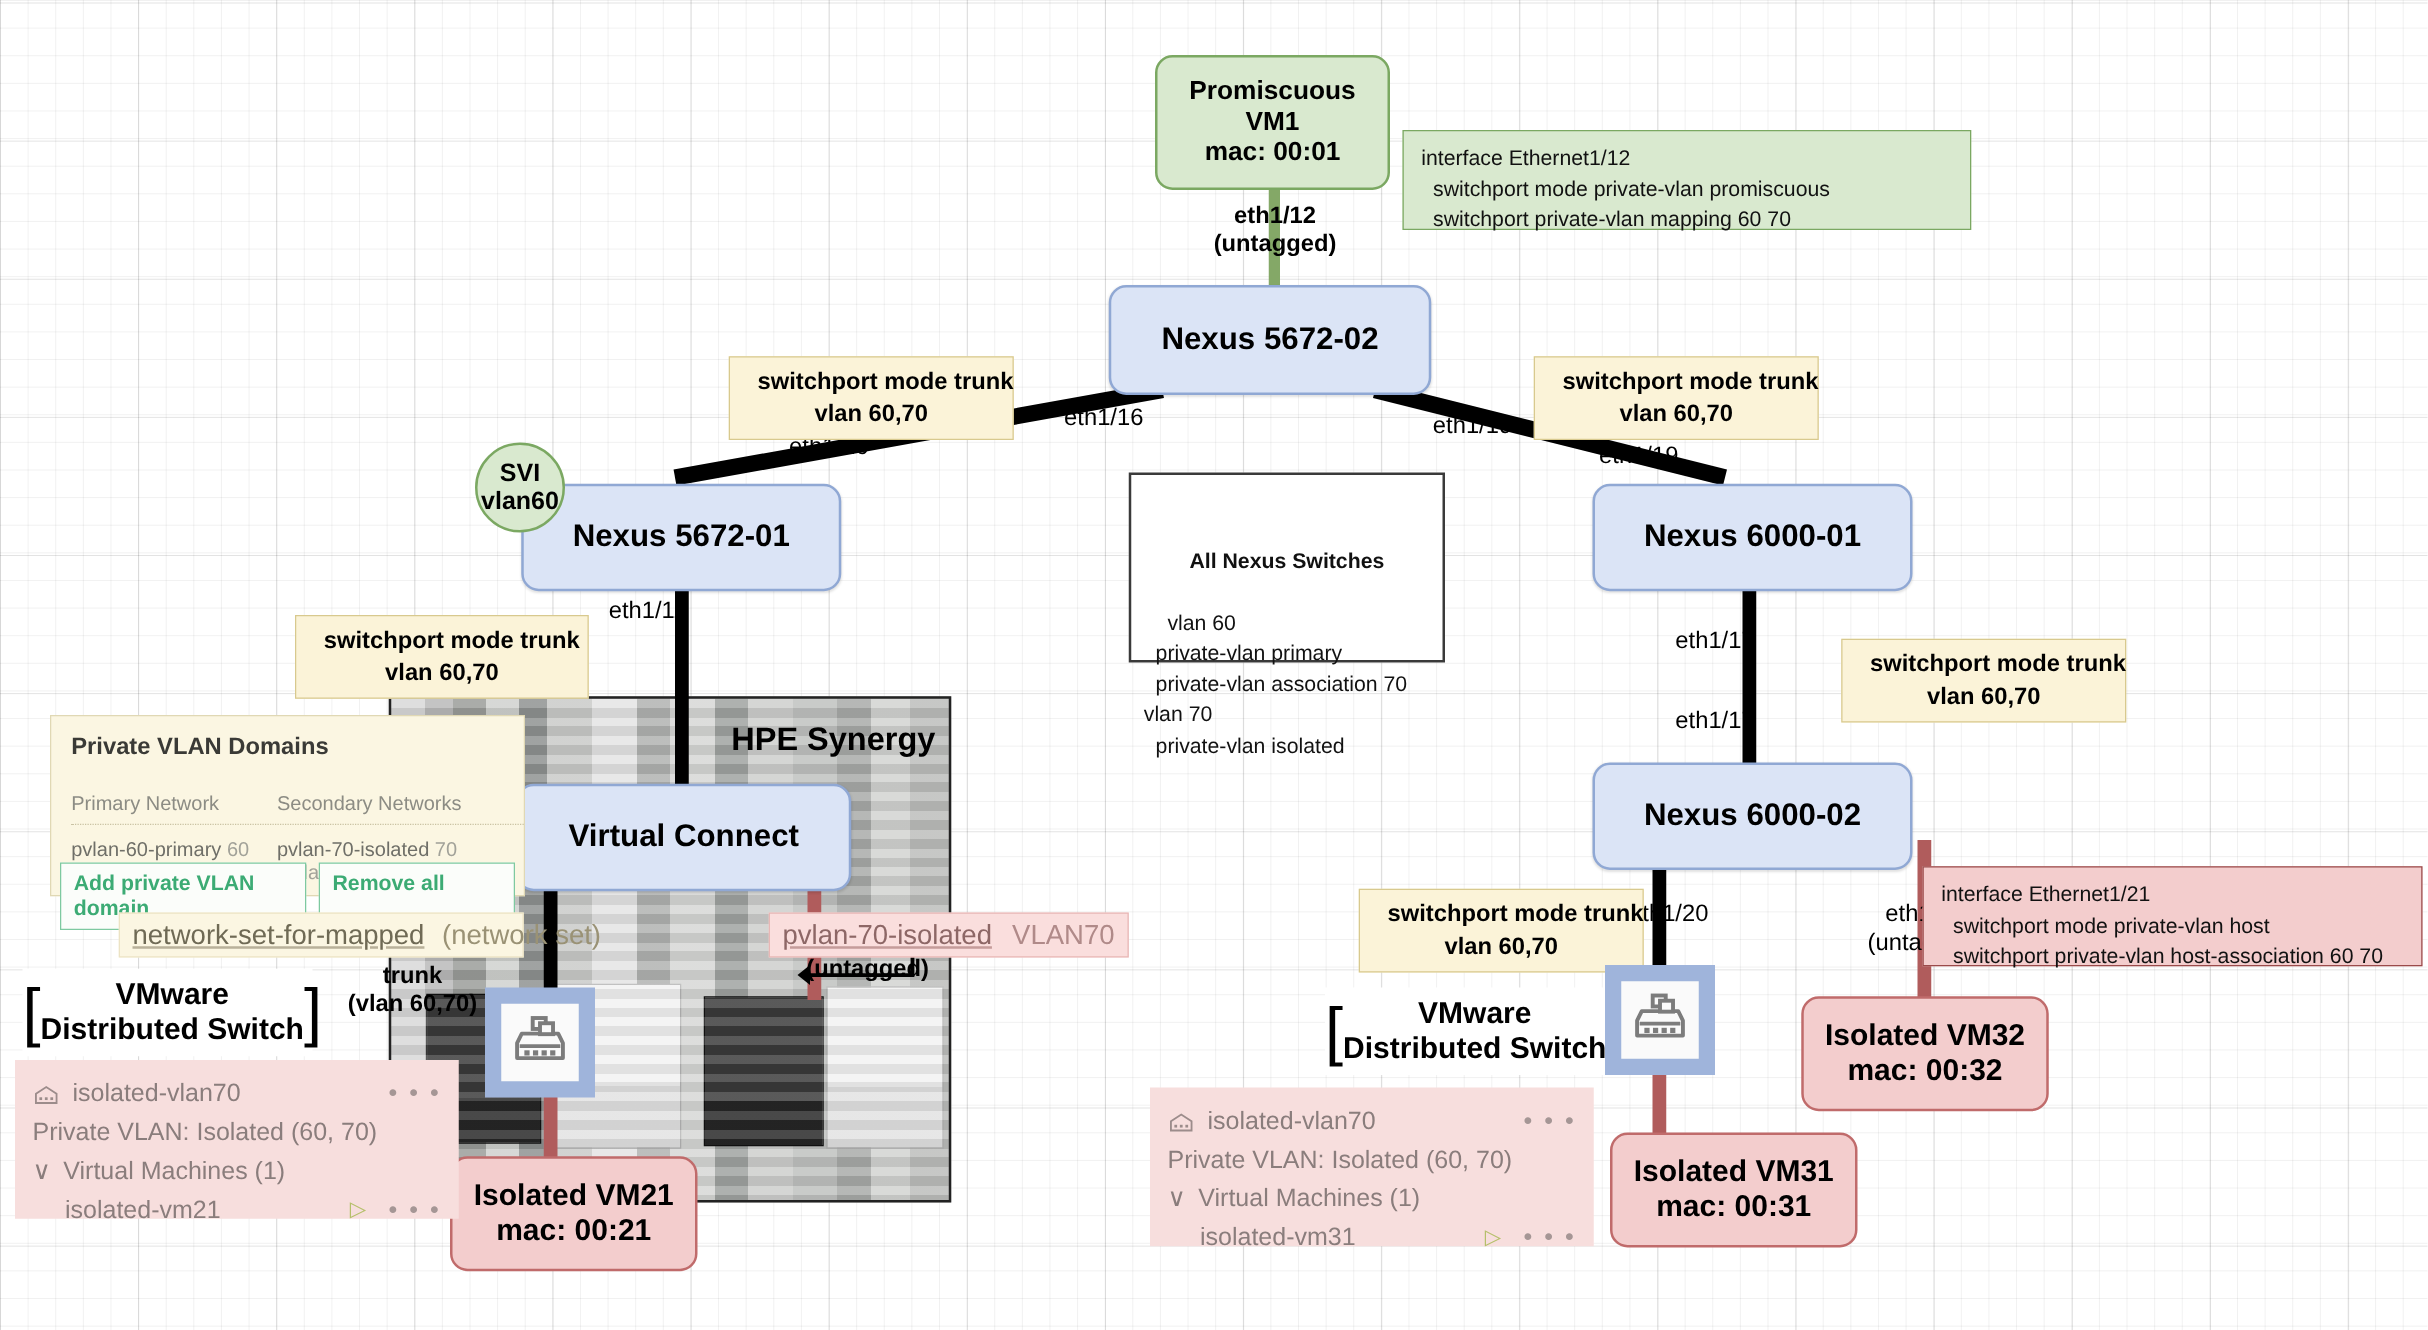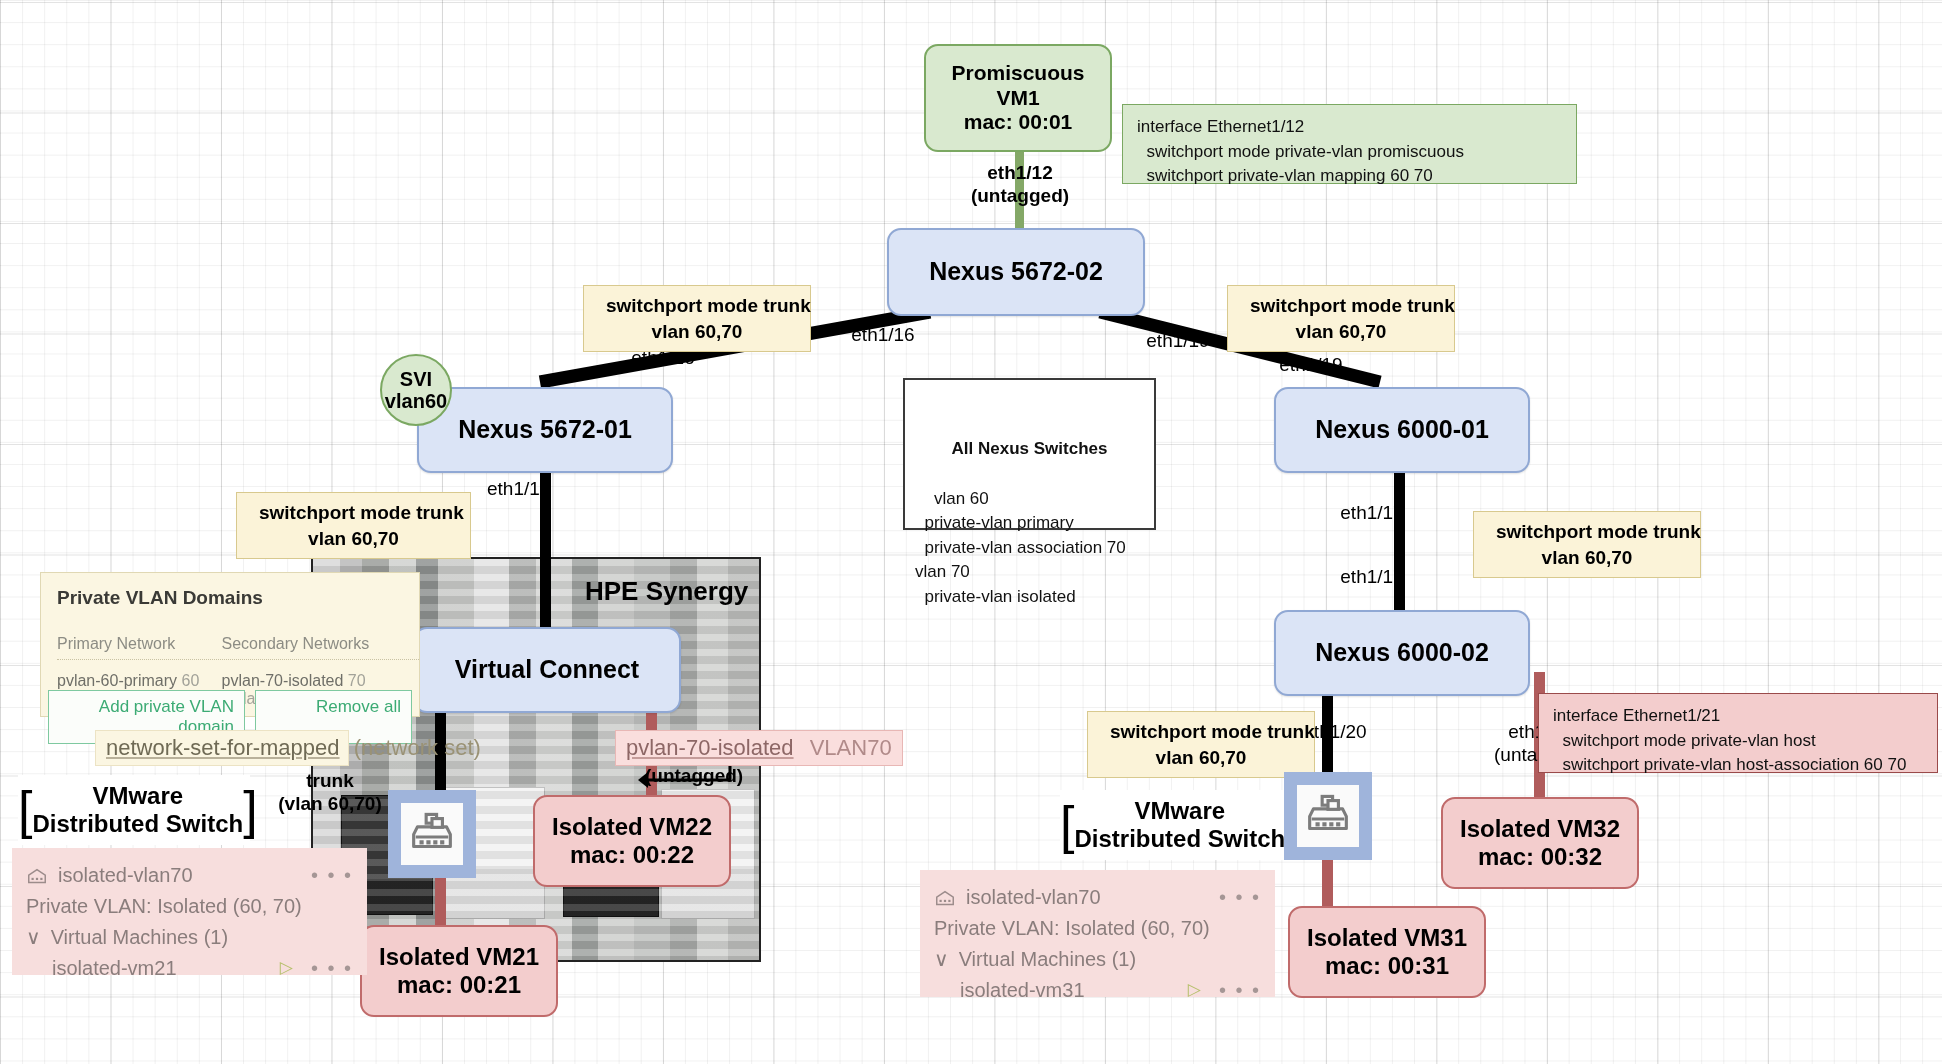--- a/index.html
+++ b/index.html
@@ -109,21 +109,21 @@
   }
   .ov-title{font-size:19px;font-weight:bold;color:#3a3a36;margin-bottom:26px;}
   .ov-head{display:flex;font-size:16px;color:#8c8c84;padding-bottom:6px;
            border-bottom:1px dotted #c9c2a3;}
   .ov-row{display:flex;font-size:16px;color:#6f6f68;padding-top:12px;}
   .ov-c1{width:200px;}
   .ov-c2{width:240px;}
   .ov-dim{color:#a2a299;}
   .ov-btn{
     border:1px solid #7ec9a0;color:#3cab74;background:#fbfdfa;
-    font-size:17px;font-weight:normal;text-align:right;padding:6px 10px;
+    font-size:17px;font-weight:bold;text-align:left;padding:6px 10px;
   }
 
   
   .tag-ns{
     background:#fbf6e2;border:1px solid #ece3c4;
     font-size:22px;color:#9a9275;padding:4px 10px;white-space:nowrap;
   }
   .tag-ns u{color:#6f6a55;text-decoration-color:#b9b19a;}
   .tag-pv{
     background:#fadedd;border:1px solid #e8b7b5;
@@ -218,24 +218,20 @@
 
   <div class="abs node node-blue" style="left:413px;top:627px;width:268px;height:86px;">
     <span>Virtual Connect</span>
   </div>
 
   <div class="abs node node-red" style="left:360px;top:925px;width:198px;height:92px;white-space:pre;">
     <span>Isolated VM21
 mac: 00:21</span>
   </div>
 
-  <div class="abs node node-red" style="left:533px;top:795px;width:198px;height:92px;white-space:pre;">
-    <span>Isolated VM22
-mac: 00:22</span>
-  </div>
 
   <div class="abs node node-red" style="left:1288px;top:906px;width:198px;height:92px;white-space:pre;">
     <span>Isolated VM31
 mac: 00:31</span>
   </div>
 
   <div class="abs node node-red" style="left:1441px;top:797px;width:198px;height:92px;white-space:pre;">
     <span>Isolated VM32
 mac: 00:32</span>
   </div>
@@ -320,21 +316,21 @@
         <span class="ov-dim">70</span>
         <span class="ov-dim">Isolated</span>
       </div>
     </div>
   </div>
   <div class="abs" style="left:48px;top:690px;width:364px;display:flex;gap:10px;">
     <div class="ov-btn" style="flex:1;">Add private VLAN domain</div>
     <div class="ov-btn" style="width:135px;">Remove all</div>
   </div>
 
-  <div class="abs tag-ns" style="left:95px;top:730px;width:254px;">
+  <div class="abs tag-ns" style="left:95px;top:730px;width:324px;">
     <u>network-set-for-mapped</u>
     <span style="margin-left:8px;">(network set)</span>
   </div>
 
   <div class="abs tag-pv" style="left:583px;top:730px;width:288px;margin-left:32px;">
     <u>pvlan-70-isolated</u>
     <span style="margin-left:10px;">VLAN70</span>
   </div>
 
   <div class="abs vds" style="left:18px;top:775px;width:232px;height:70px;">

